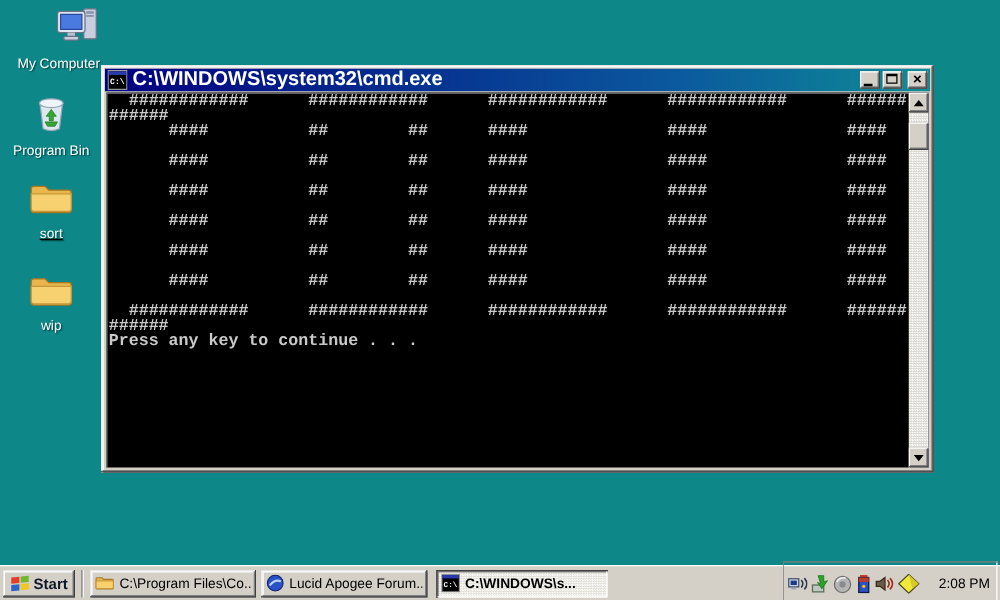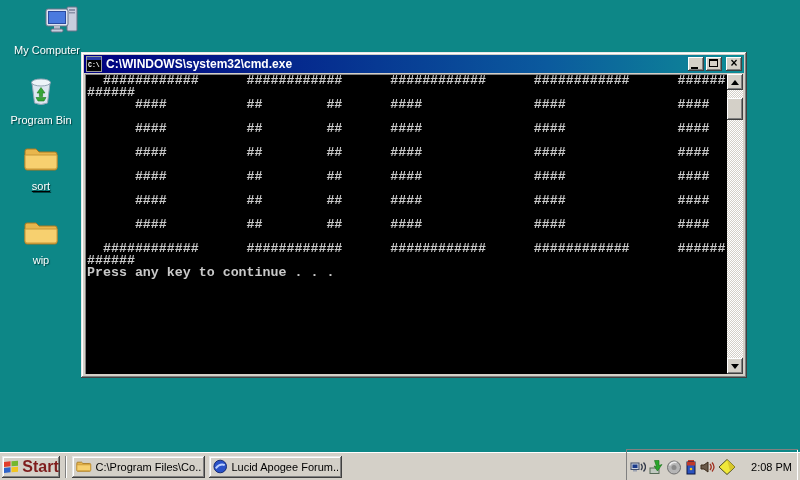--- a/index.html
+++ b/index.html
@@ -15,21 +15,21 @@
   #icon-mycomputer { top:4px;text-align:right; }
   #icon-recyclebin { top:72px; }
   #icon-sort { top:144px;text-decoration:underline; }
   #icon-wip { top:218px; }
 
   
   #cmd-window { position:absolute; left:81px; top:52px; width:666px; height:326px; background:#d4d0c8; }
   #titlebar { position:absolute; left:3px; top:3px; right:3px; height:18px;
               background:linear-gradient(90deg,#000080 0%,#0b5a9e 70%,#0e8d96 100%);
               display:flex; align-items:center; padding:0 2px; }
-  #titlebar .title-text { color:#ffffff; font-weight:bold; font-size:12px; margin-left:4px; white-space:nowrap; overflow:hidden; flex:1; }
+  #titlebar .title-text { color:#ffffff; font-weight:bold; font-size:16px; margin-left:4px; white-space:nowrap; overflow:hidden; flex:1; }
   .tb-btn { width:16px; height:14px; background:#d4d0c8; margin-left:2px; position:relative;
             box-shadow: inset -1px -1px #404040, inset 1px 1px #ffffff, inset -2px -2px #808080; }
   .tb-btn.close { margin-left:4px; }
   .glyph-min { position:absolute; left:3px; bottom:2px; width:7px; height:2px; background:#000; }
   .glyph-max { position:absolute; left:3px; top:2px; width:9px; height:8px; border:1px solid #000; border-top-width:2px; }
   .glyph-x { position:absolute; left:0; top:-1px; width:16px; text-align:center; font-weight:bold; font-size:12px; color:#000; line-height:14px; }
 
   #console-client { position:absolute; left:4px; right:4px; top:22px; bottom:4px; background:#000;
                     box-shadow: inset 1px 1px #808080; overflow:hidden; }
   #console-output { position:absolute; left:2px; top:1px;
@@ -47,21 +47,21 @@
   #sb-up { top:0; } #sb-down { bottom:0; }
   .arr-up { width:0; height:0; border-left:4px solid transparent; border-right:4px solid transparent; border-bottom:5px solid #000; }
   .arr-down { width:0; height:0; border-left:4px solid transparent; border-right:4px solid transparent; border-top:5px solid #000; }
   #sb-thumb { position:absolute; left:0; top:24px; width:16px; height:22px; background:#d4d0c8;
               box-shadow: inset -1px -1px #404040, inset 1px 1px #ffffff, inset -2px -2px #808080; }
 
   
   #taskbar { position:absolute; left:0; right:0; bottom:0; height:28px; background:#d4d0c8;
              border-top:1px solid #ffffff; display:flex; align-items:center; padding:0 2px; }
   #start-button { width:58px; height:22px; display:flex; align-items:center; justify-content:center; gap:3px; background:#d4d0c8; flex:none; }
-  #start-button .start-text { font-weight:bold; font-size:16px; color:#7f1d1d; }
+  #start-button .start-text { font-weight:bold; font-size:12px; color:#0f172a; }
   .task-divider { width:2px; height:22px; border-left:1px solid #808080; border-right:1px solid #ffffff; margin:0 5px; flex:none; }
   .task-btn { width:133px; height:22px; background:#d4d0c8; display:flex; align-items:center; padding:0 4px; gap:4px; margin-right:4px; flex:none; overflow:hidden; }
   .task-btn .t-lbl { font-size:11px; color:#000; white-space:nowrap; overflow:hidden; }
   .task-btn.active { width:137px; margin-left:3px; font-weight:bold;
                      box-shadow: inset 1px 1px #404040, inset -1px -1px #ffffff, inset 2px 2px #808080;
                      background-image: conic-gradient(#ffffff 25%, #dedbd2 0 50%, #ffffff 0 75%, #dedbd2 0);
                      background-size:2px 2px; }
   .task-btn.active .t-lbl { font-weight:bold; }
   #system-tray { margin-left:auto; height:36px; width:172px; display:flex; align-items:center; gap:2px; padding:0 6px 0 4px; flex:none;
                  box-shadow: inset 1px 1px #808080, inset -1px -1px #ffffff; }
@@ -184,20 +184,28 @@
 
   <div class="task-btn raised">
     <svg width="15" height="15" viewBox="0 0 16 16">
       <circle cx="8" cy="8" r="7" fill="#2a52c8" stroke="#10246a"></circle>
       <path d="M3 10 Q8 4 13 6.5" stroke="#bcd0ff" fill="none" stroke-width="2"></path>
     </svg>
     <span class="t-lbl">Lucid Apogee Forum...</span>
   </div>
 
 
+  <div class="task-btn active">
+    <svg width="15" height="15" viewBox="0 0 16 16">
+      <rect x="0.5" y="0.5" width="15" height="15" fill="#000000" stroke="#9a9a9a"></rect>
+      <rect x="1" y="1" width="14" height="3" fill="#2a3aa8"></rect>
+      <text x="2" y="11" font-size="6.5" fill="#ffffff" font-family="Liberation Mono, monospace" font-weight="bold">C:\</text>
+    </svg>
+    <span class="t-lbl">C:\WINDOWS\s...</span>
+  </div>
 
   <div id="system-tray">
     <svg width="16" height="16" viewBox="0 0 16 16">
       <rect x="1" y="4" width="8" height="6.5" fill="#cdd4e0" stroke="#44506a"></rect>
       <rect x="2.5" y="5.5" width="5" height="3.5" fill="#1a3a8a"></rect>
       <rect x="3" y="11" width="4" height="1.5" fill="#99a0b0"></rect>
       <path d="M11 5 q2.5 3 0 6 M13.5 3.5 q4 4.5 0 9" stroke="#333a4a" fill="none" stroke-width="1.3"></path>
     </svg>
     <svg width="16" height="16" viewBox="0 0 16 16">
       <rect x="2" y="9" width="9" height="5.5" fill="#c0c8c0" stroke="#566a56"></rect>

